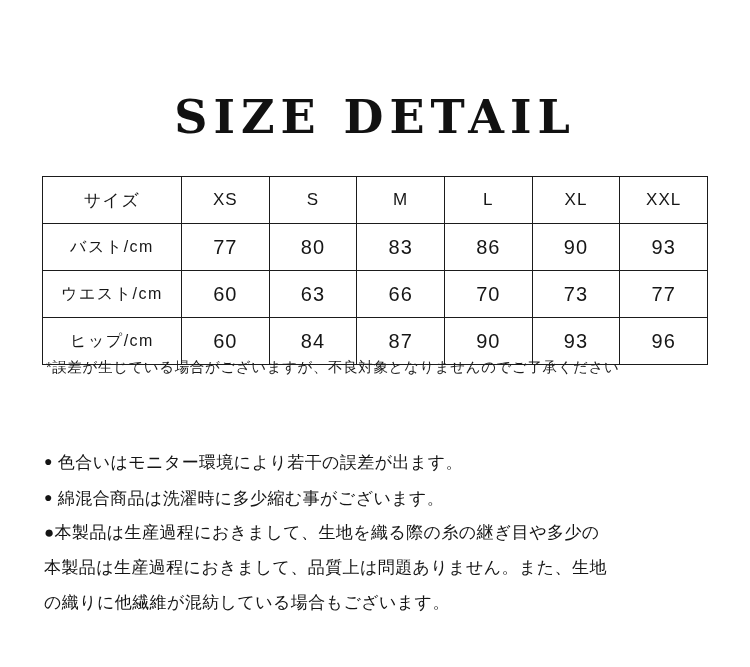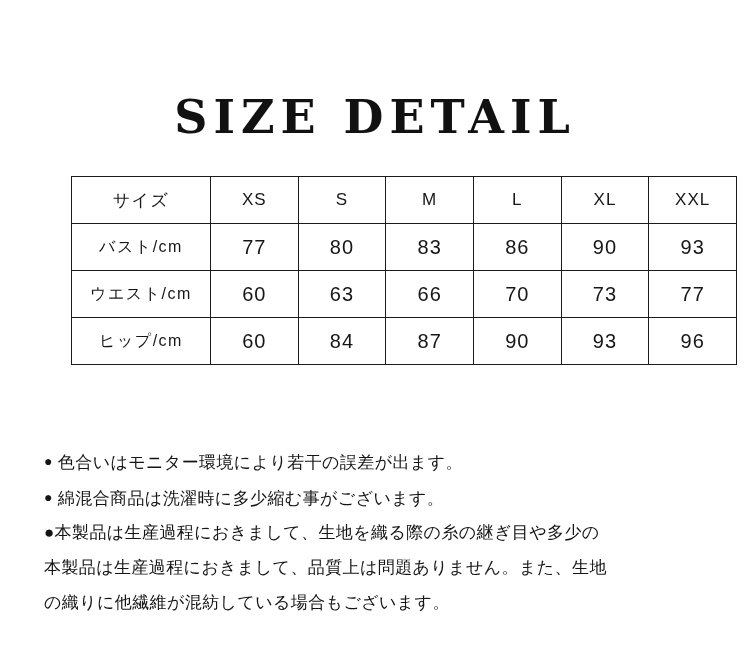--- a/index.html
+++ b/index.html
@@ -42,21 +42,20 @@
   .size-table-wrap {
     position: absolute;
     top: 176px;
     left: 42px;
     width: 666px;
   }
   table.size-table {
     border-collapse: collapse;
     width: 666px;
     table-layout: fixed;
-    margin-left: 29px;
   }
   table.size-table td {
     border: 1px solid #1b1b1b;
     height: 44px;
     text-align: center;
     vertical-align: middle;
     font-size: 20px;
     color: #161616;
     font-family: "Liberation Sans", sans-serif;
     letter-spacing: 1px;
@@ -167,20 +166,21 @@
           <td>84</td>
           <td>87</td>
           <td>90</td>
           <td>93</td>
           <td>96</td>
         </tr>
       </tbody>
     </table>
   </div>
 
+  <div class="table-note">*誤差が生じている場合がございますが、不良対象となりませんのでご了承ください</div>
 
   <div class="bullets">
     <div class="bullet-line">
       <span class="dot">●</span><span>色合いはモニター環境により若干の誤差が出ます。</span>
     </div>
     <div class="bullet-line">
       <span class="dot">●</span><span>綿混合商品は洗濯時に多少縮む事がございます。</span>
     </div>
     <div class="bullet-para">
       <div>

